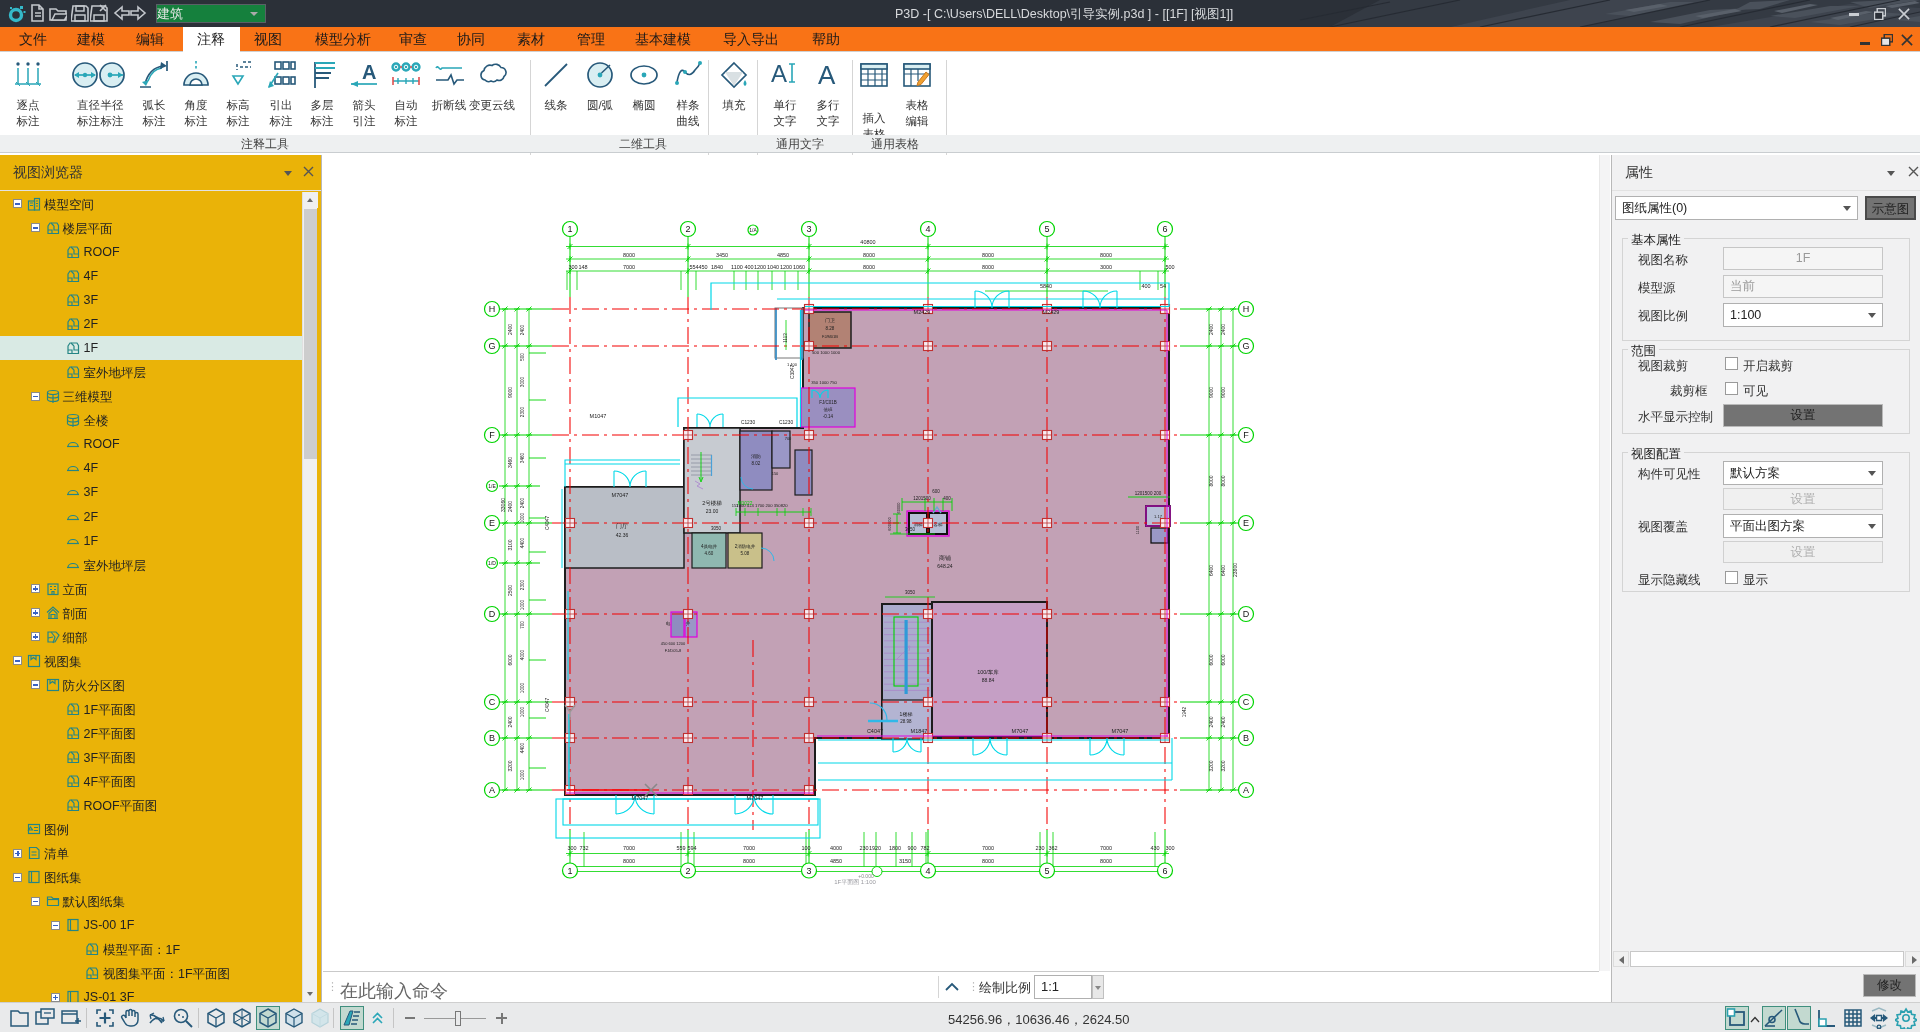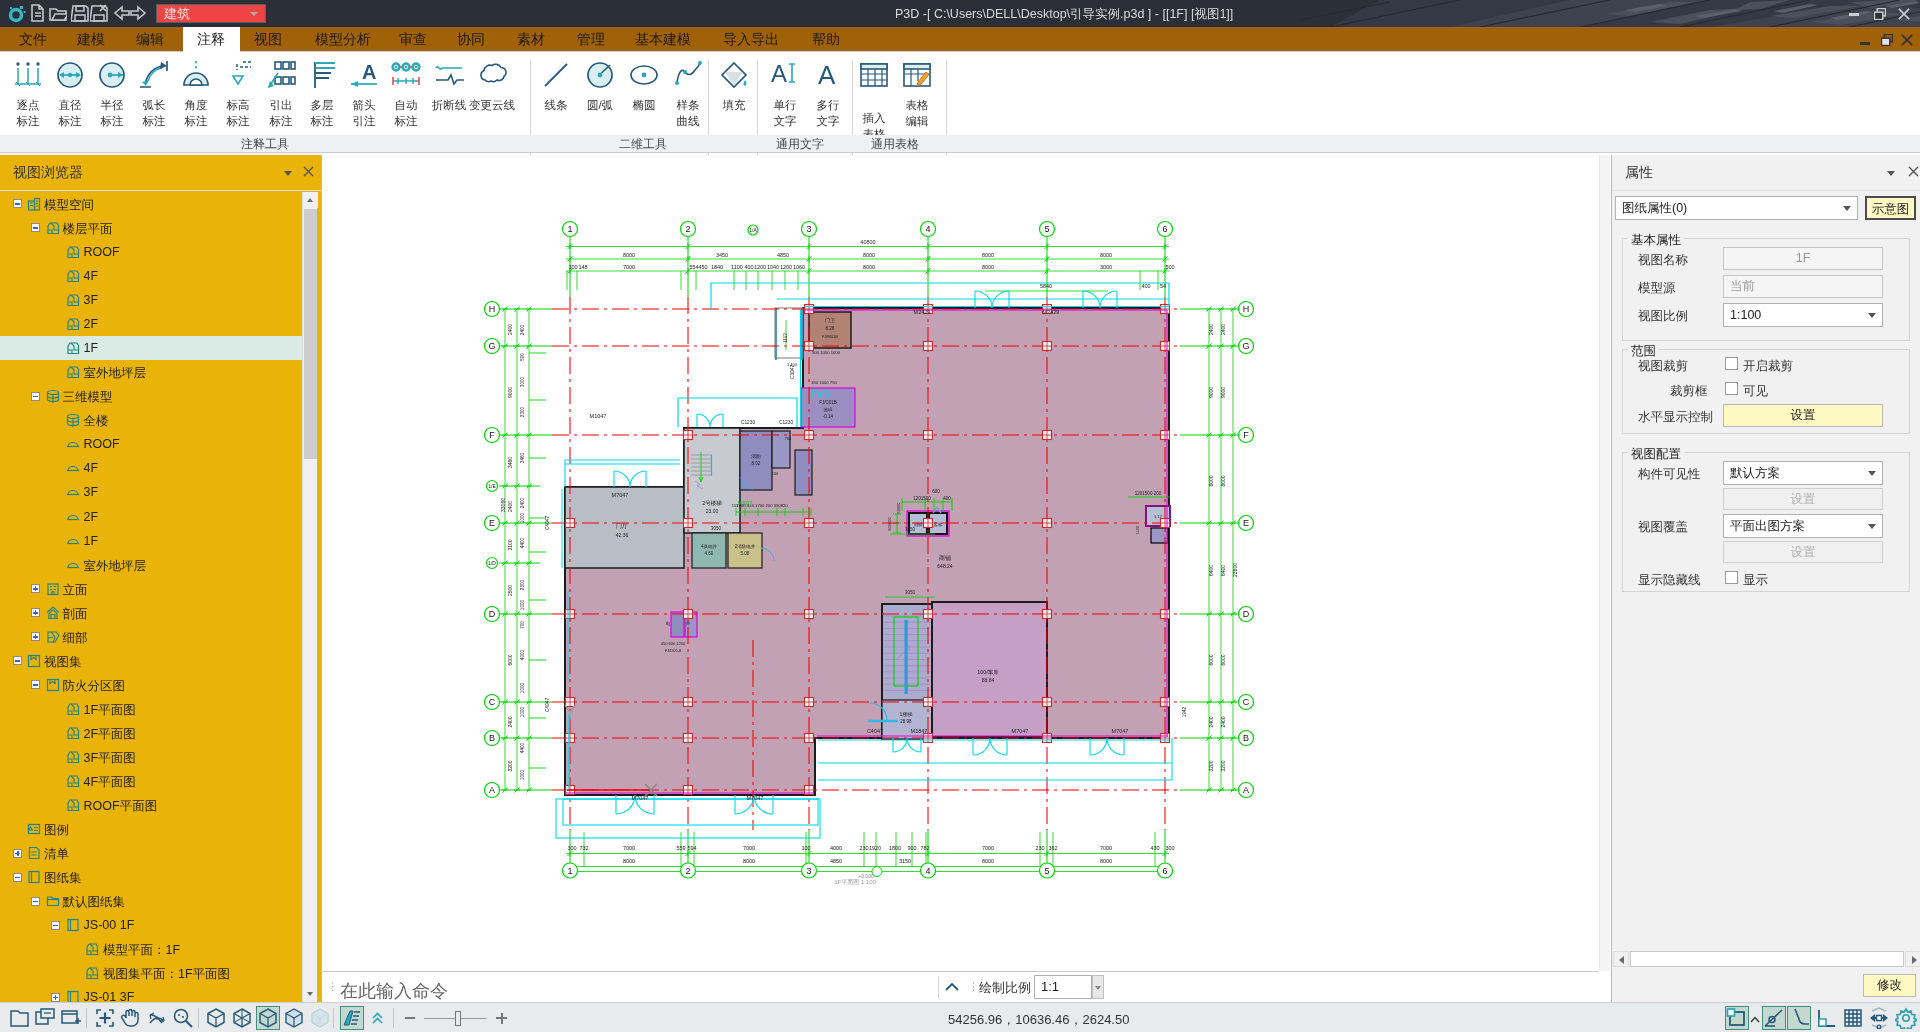--- a/index.html
+++ b/index.html
@@ -1,38 +1,38 @@
 <!DOCTYPE html>
 <html><head><meta charset="utf-8"><style>
 *{margin:0;padding:0;box-sizing:border-box;}
 html,body{width:1920px;height:1032px;overflow:hidden;font-family:"Liberation Sans",sans-serif;background:#fff;}
 .abs{position:absolute;}
 #titlebar{left:0;top:0;width:1920px;height:27px;background:#2b3038;}
-#menubar{left:0;top:27px;width:1920px;height:25px;background:#a16207;border-bottom:1px solid #d0d0d0;}
+#menubar{left:0;top:27px;width:1920px;height:25px;background:#f97316;border-bottom:1px solid #d0d0d0;}
 .menu{position:absolute;top:0;height:25px;line-height:25px;font-size:14px;color:#1a1a1a;transform:translateX(-50%);}
 #ribbon{left:0;top:52px;width:1920px;height:83px;background:#ffffff;}
 #groupstrip{left:0;top:135px;width:1920px;height:18px;background:#eef0f1;border-bottom:1px solid #c9cdd0;}
 .gl{position:absolute;top:1px;font-size:12px;color:#444;transform:translateX(-50%);}
 .rsep{position:absolute;top:8px;width:1px;height:120px;background:#d5d5d5;}
 #leftpanel{left:0;top:155px;width:322px;height:847px;background:#eab308;border-right:1px solid #b9b9b9;overflow:hidden;}
 #rightpanel{left:1611px;top:155px;width:309px;height:847px;background:#f1f1f2;border-left:1px solid #b9b9b9;}
 #canvas{left:323px;top:155px;width:1276px;height:816px;background:#fff;}
 #cmdbar{left:323px;top:971px;width:1276px;height:31px;background:#fff;border-top:1px solid #c9c9c9;}
 #statusbar{left:0;top:1002px;width:1920px;height:30px;background:#e9eaeb;border-top:1px solid #cfcfcf;}
 .tree-row{position:absolute;left:0;width:302px;height:24px;font-size:12.5px;color:#222;}
 .tree-row span.lbl{position:absolute;top:5px;}
 .expbox{position:absolute;top:7.5px;width:9px;height:9px;border:1px solid #8a8a8a;background:#fff;}
 .expbox:before{content:'';position:absolute;left:1px;top:3px;width:5px;height:1.5px;background:#3a62c4;}
 .expbox.minus:after{content:'';}
 .expbox.plus:after{content:'';position:absolute;left:3px;top:1px;width:1.5px;height:5px;background:#3a62c4;}
 .field-lbl{position:absolute;font-size:12.5px;color:#333;}
 .inp{position:absolute;background:#f5f5f5;border:1px solid #c6c6c6;font-size:12.5px;color:#9a9a9a;}
 .combo{position:absolute;background:#fff;border:1px solid #b0b0b0;font-size:12.5px;color:#222;}
 .carr{position:absolute;right:6px;top:9px;width:0;height:0;border-left:4px solid transparent;border-right:4px solid transparent;border-top:5px solid #555;}
-.btnw{position:absolute;background:#fef9c3;border:1px solid #b9b9b9;font-size:12.5px;color:#222;text-align:center;}
+.btnw{position:absolute;background:#737373;border:1px solid #b9b9b9;font-size:12.5px;color:#222;text-align:center;}
 .btng{position:absolute;background:#f0f0f0;border:1px solid #d0d0d0;font-size:12.5px;color:#b0b0b0;text-align:center;}
 .cb{position:absolute;width:13px;height:13px;border:1px solid #9a9a9a;background:#fff;}
 .grpbox{position:absolute;border:1px solid #d4d4d4;}
 .grplab{position:absolute;font-size:12.5px;color:#222;background:#f1f1f2;padding:0 3px;}
 </style></head><body>
 <div id="titlebar" class="abs">
     <svg class="abs" style="left:1150px;top:0;" width="770" height="27" viewBox="0 0 770 27">
       <g fill="#343a43">
         <polygon points="230,0 430,0 300,27 180,27"></polygon>
         <polygon points="420,0 770,0 770,27 330,27"></polygon>
@@ -90,21 +90,21 @@
       <path d="M2,2 h13 l2,2 v13 h-17 z" fill="none" stroke="#c3c7cc" stroke-width="1.6"></path>
       <rect x="4" y="11" width="10" height="6" fill="none" stroke="#c3c7cc" stroke-width="1.5"></rect>
       <path d="M10,1 l6,6 M16,1 l-6,6" stroke="#c3c7cc" stroke-width="1.7"></path>
     </svg>
     <svg class="abs" style="left:112px;top:4px" width="18" height="18" viewBox="0 0 18 18">
       <path d="M10,3 L3,9 L10,15 v-4 h7 v-4 h-7 z" fill="none" stroke="#c3c7cc" stroke-width="1.6"></path>
     </svg>
     <svg class="abs" style="left:130px;top:4px" width="18" height="18" viewBox="0 0 18 18">
       <path d="M8,3 L15,9 L8,15 v-4 h-7 v-4 h7 z" fill="none" stroke="#c3c7cc" stroke-width="1.6"></path>
     </svg>
-    <div class="abs" style="left:156px;top:4px;width:110px;height:19px;background:#ef4444;border:1px solid #5a5f66;color:#e8e8e8;font-size:13px;line-height:17px;padding-left:7px;">建筑<span style="position:absolute;right:7px;top:7px;width:0;height:0;border-left:4px solid transparent;border-right:4px solid transparent;border-top:4px solid #aaa;"></span></div>
+    <div class="abs" style="left:156px;top:4px;width:110px;height:19px;background:#15803d;border:1px solid #5a5f66;color:#e8e8e8;font-size:13px;line-height:17px;padding-left:0;">建筑<span style="position:absolute;right:7px;top:7px;width:0;height:0;border-left:4px solid transparent;border-right:4px solid transparent;border-top:4px solid #aaa;"></span></div>
     <div class="abs" style="left:895px;top:6px;width:350px;text-align:left;color:#d8dadd;font-size:12.5px;">P3D -[ C:\Users\DELL\Desktop\引导实例.p3d ] - [[1F] [视图1]]</div>
     <div class="abs" style="left:1849px;top:13px;width:10px;height:2.5px;background:#c9cdd2;"></div>
     <svg class="abs" style="left:1874px;top:8px" width="12" height="12" viewBox="0 0 13 13">
       <rect x="3.5" y="0.5" width="9" height="8" fill="none" stroke="#c9cdd2" stroke-width="1.6"></rect>
       <rect x="0.5" y="4.5" width="9" height="8" fill="#2b3038" stroke="#c9cdd2" stroke-width="1.6"></rect>
     </svg>
     <svg class="abs" style="left:1898px;top:8px" width="12" height="12" viewBox="0 0 13 13">
       <path d="M1,1 L12,12 M12,1 L1,12" stroke="#c9cdd2" stroke-width="1.8"></path>
     </svg>
   </div>
@@ -137,21 +137,21 @@
         <g stroke="#2aa7b8" stroke-width="1.5" fill="none">
           <path d="M5,8 V24 M15,8 V24 M25,8 V24 M2,24 h26"></path>
           <path d="M3,22 l4,4 M13,22 l4,4 M23,22 l4,4" stroke-width="1"></path>
         </g>
         <g fill="#27597a">
           <circle cx="5" cy="4" r="1.7"></circle>
           <circle cx="15" cy="4" r="1.7"></circle>
           <circle cx="25" cy="4" r="1.7"></circle>
         </g>
       </svg><div style="font-size:11.5px;color:#333;line-height:15.5px;margin-top:2px;">逐点<br>标注</div></div>
-    <div class="abs" style="left:70px;top:0;width:60px;height:83px;text-align:center;transform:translateX(-50%);"><svg width="30" height="32" viewBox="0 0 30 32" style="margin-top:8px">
+    <div class="abs" style="left:70px;top:0;width:60px;height:83px;text-align:right;transform:translateX(-50%);"><svg width="30" height="32" viewBox="0 0 30 32" style="margin-top:8px">
         <circle cx="15" cy="15" r="12" fill="#d9eef2" stroke="#27597a" stroke-width="1.7"></circle>
         <path d="M5,15 h20" stroke="#2aa7b8" stroke-width="1.7"></path>
         <path d="M4,15 l5,-3 v6 z M26,15 l-5,-3 v6 z" fill="#2aa7b8"></path>
         <circle cx="15" cy="15" r="2.2" fill="#2aa7b8"></circle>
       </svg><div style="font-size:11.5px;color:#333;line-height:15.5px;margin-top:2px;">直径<br>标注</div></div>
     <div class="abs" style="left:112px;top:0;width:60px;height:83px;text-align:center;transform:translateX(-50%);"><svg width="30" height="32" viewBox="0 0 30 32" style="margin-top:8px">
         <circle cx="15" cy="15" r="12" fill="#d9eef2" stroke="#27597a" stroke-width="1.7"></circle>
         <path d="M13,15 h13" stroke="#2aa7b8" stroke-width="1.7"></path>
         <path d="M26,15 l-5,-3 v6 z" fill="#2aa7b8"></path>
         <circle cx="13" cy="15" r="2.4" fill="#2aa7b8"></circle>

